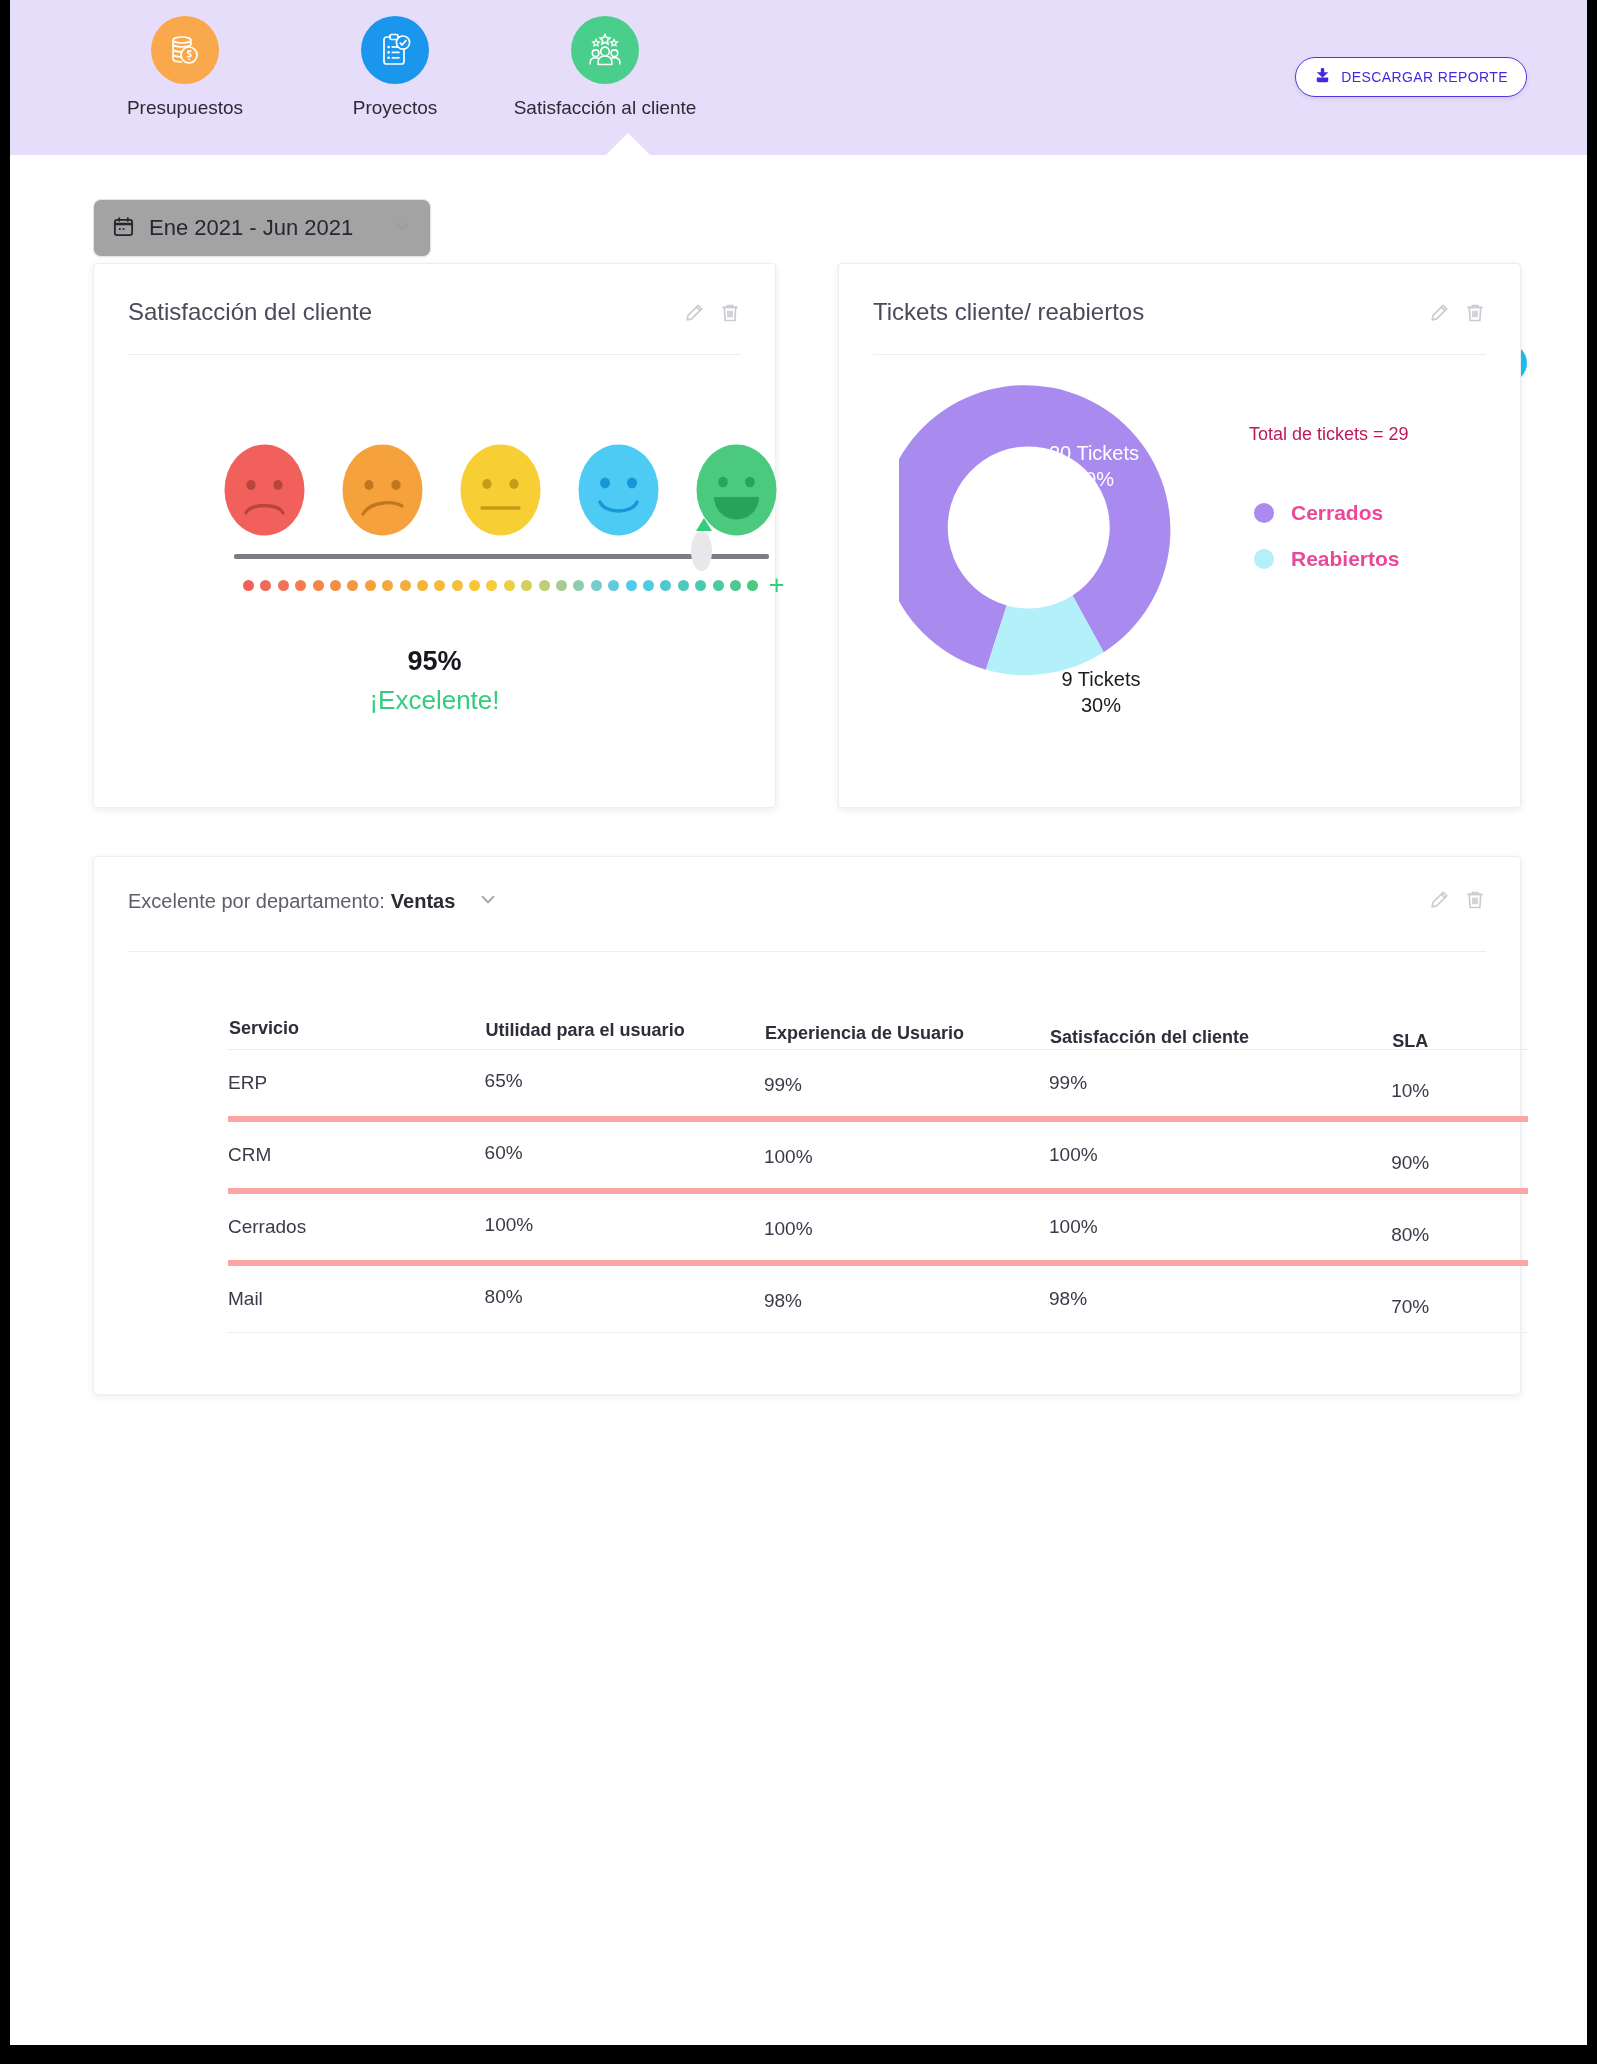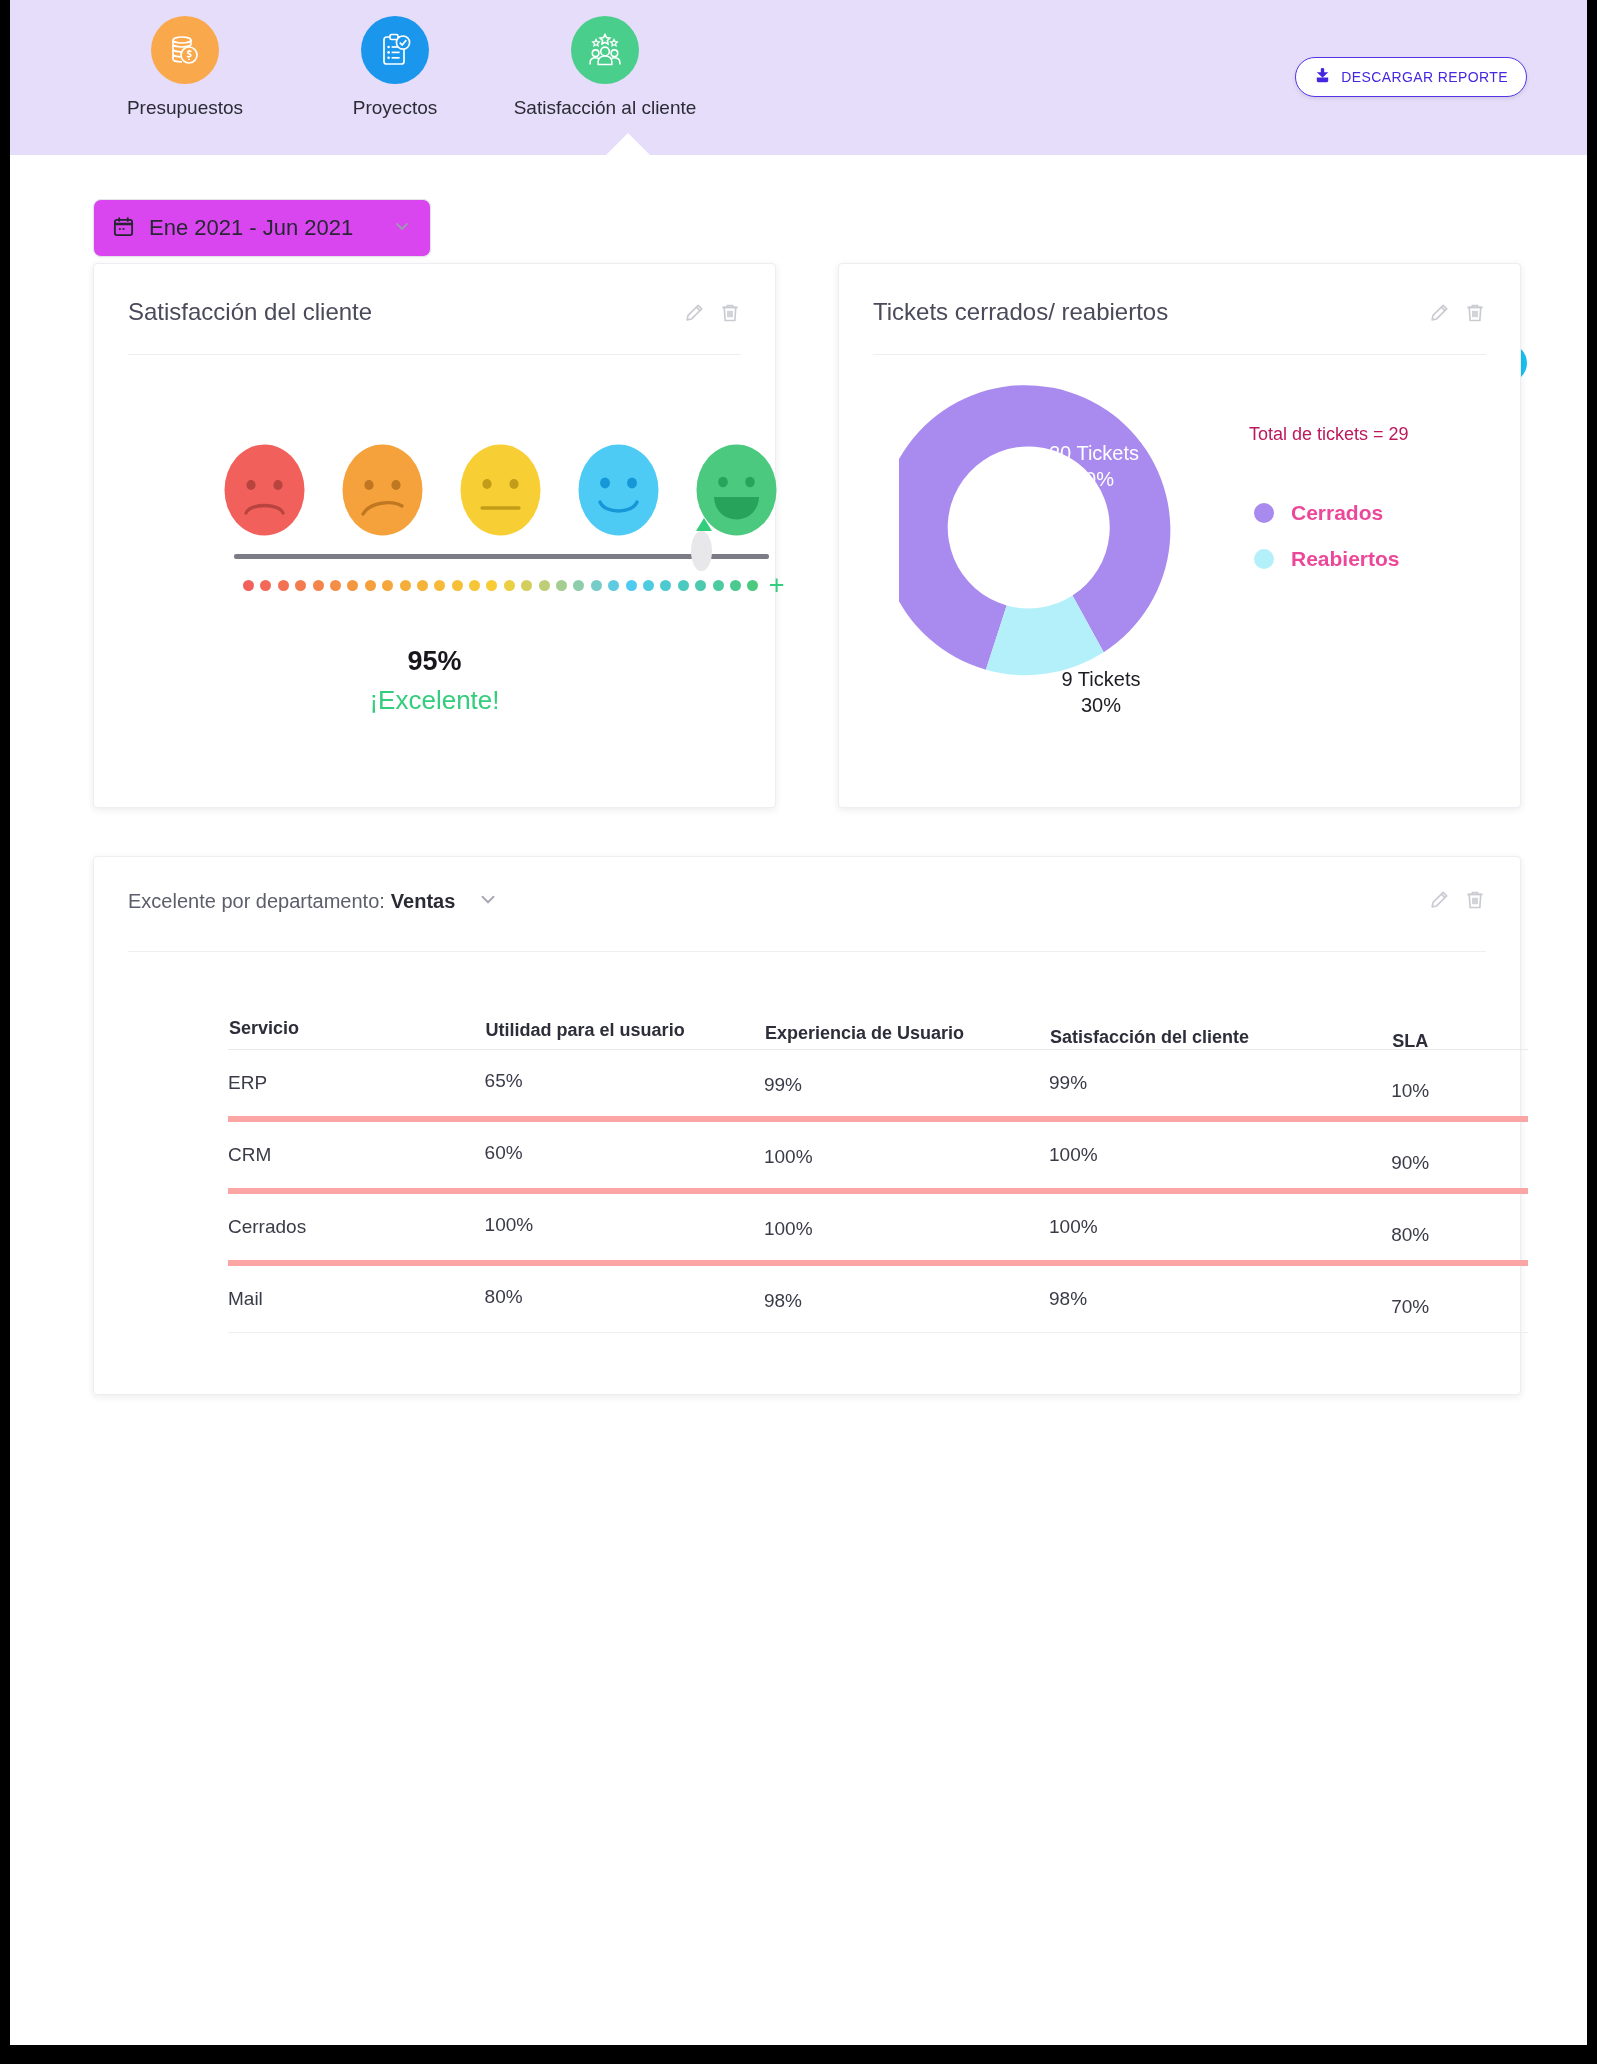--- a/index.html
+++ b/index.html
@@ -80,21 +80,21 @@
 
   
   .filterbar {
     position: relative;
     height: 105px;
   }
   .datepicker {
     position: absolute;
     left: 83px; top: 44px;
     width: 338px; height: 58px;
-    background: #d946ef;
+    background: #a3a3a3;
     border: 1px solid #e3e4e8;
     border-radius: 8px;
     display: flex; align-items: center;
     padding: 0 18px;
     gap: 14px;
     box-shadow: 0 1px 3px rgba(0,0,0,.05);
     cursor: pointer;
   }
   .datepicker-text {
     font-size: 22px;
@@ -471,21 +471,21 @@
     </div>
 
     <div class="score">
       <div class="score-value">95%</div>
       <div class="score-label">¡Excelente!</div>
     </div>
   </div>
 
   <div class="card" id="card-tickets">
     <div class="card-head">
-      <div class="card-title">Tickets cerrados/ reabiertos</div>
+      <div class="card-title">Tickets cliente/ reabiertos</div>
       <div class="card-actions">
         <span class="icon-btn">
           <svg width="22" height="22" viewBox="0 0 24 24" fill="none" stroke="#c8c9cf" stroke-width="1.8" stroke-linejoin="round">
             <path d="M16.5 3.6l3.9 3.9-11 11-4.9 1 1-4.9z"></path>
             <path d="M14.6 5.5l3.9 3.9"></path>
           </svg>
         </span>
         <span class="icon-btn">
           <svg width="22" height="22" viewBox="0 0 24 24" fill="none" stroke="#c8c9cf" stroke-width="1.8">
             <path d="M3.6 5.9h16.8"></path>

